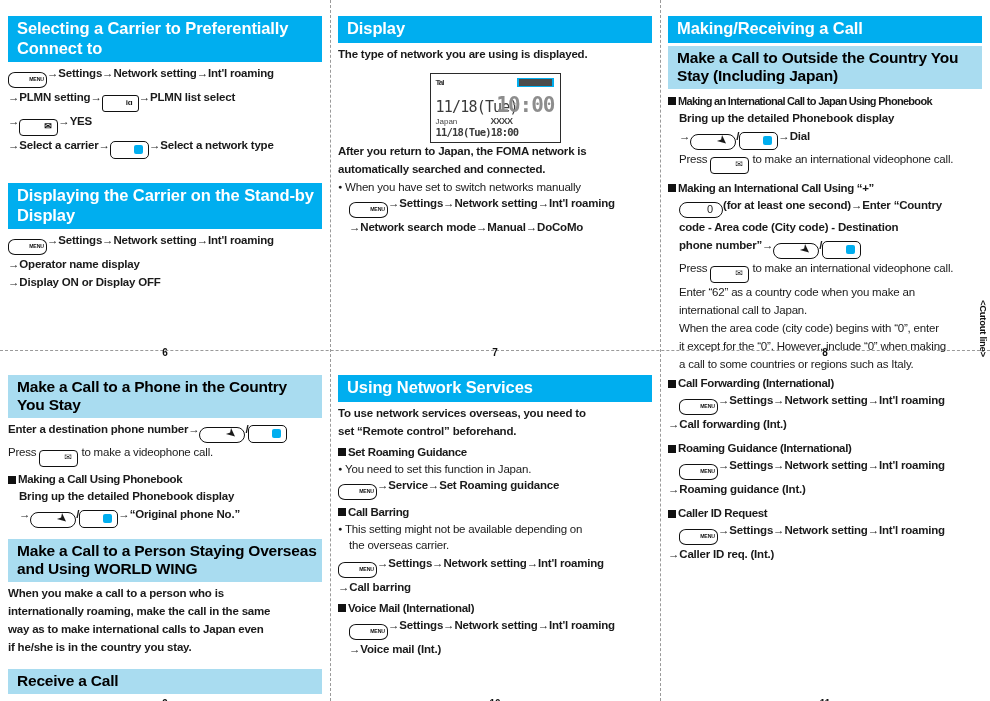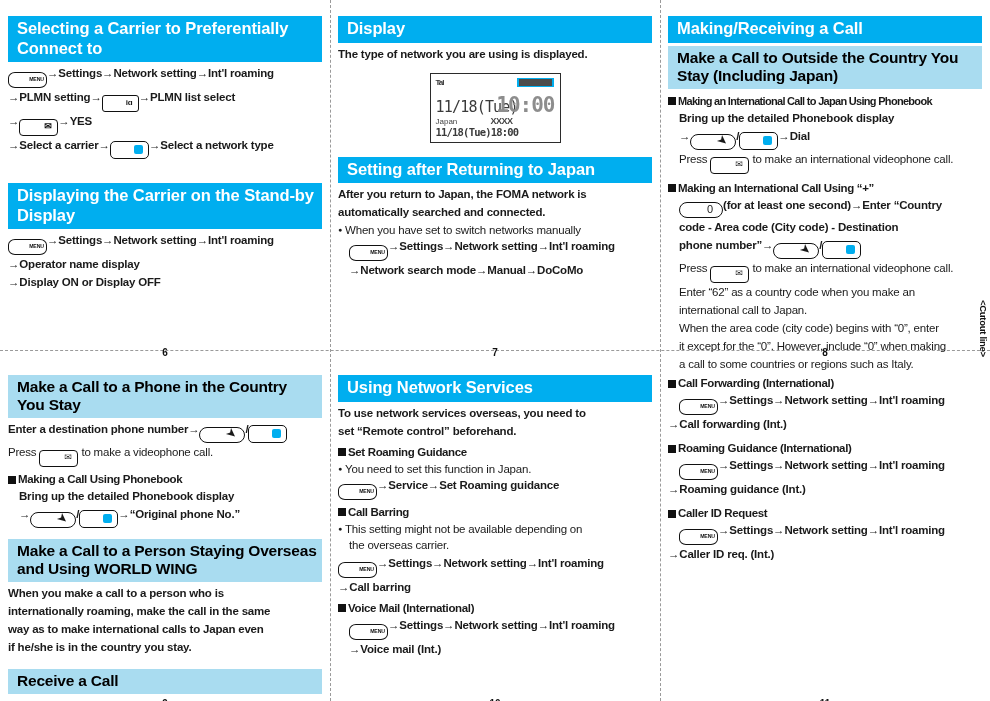--- a/index.html
+++ b/index.html
@@ -208,21 +208,20 @@
               <em></em>
             </div>
           <div class="ph-date1">11/18(Tue)</div>
           <div class="ph-clock">10:00</div>
           <div class="ph-japan">Japan</div>
           <div class="ph-xxxx">XXXX</div>
           <div class="ph-date2">11/18(Tue)18:00</div>
         </div>
       </div>
 
-      <div class="hdr-main" style="margin-top:14px;">Setting after Returning to Japan</div>
       <div class="p">After you return to Japan, the FOMA network is</div>
       <div class="p">automatically searched and connected.</div>
       <div class="bul">When you have set to switch networks manually</div>
       <div class="p ind">
         <span class="key key-menu">MENU</span><span class="arrow">→</span><span>Settings</span><span class="arrow">→</span><span>Network setting</span><span class="arrow">→</span><span>Int'l roaming</span>
       </div>
       <div class="p ind">
         <span class="arrow">→</span><span>Network search mode</span><span class="arrow">→</span><span>Manual</span><span class="arrow">→</span><span>DoCoMo</span>
       </div>
     </div>

